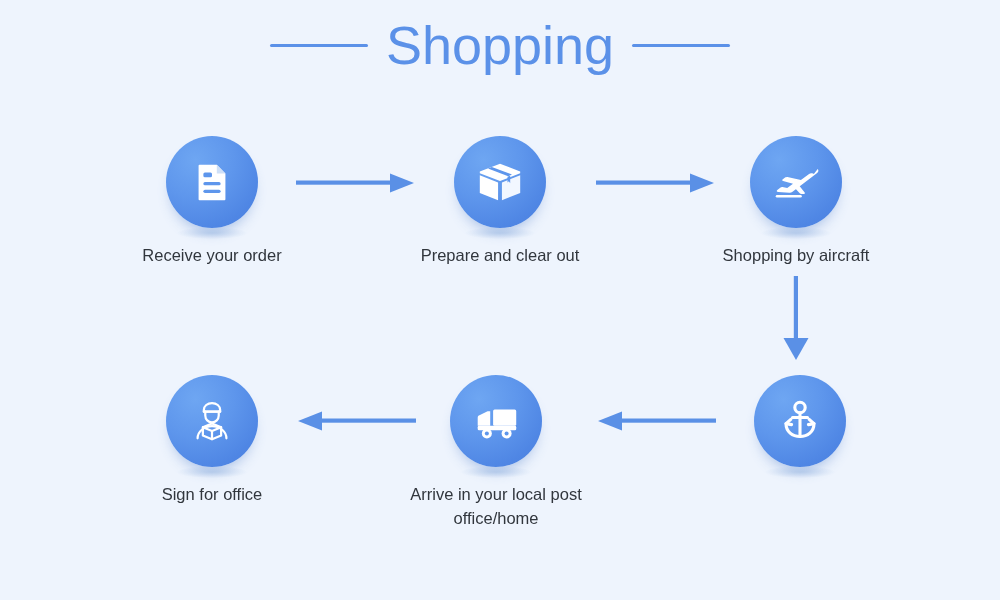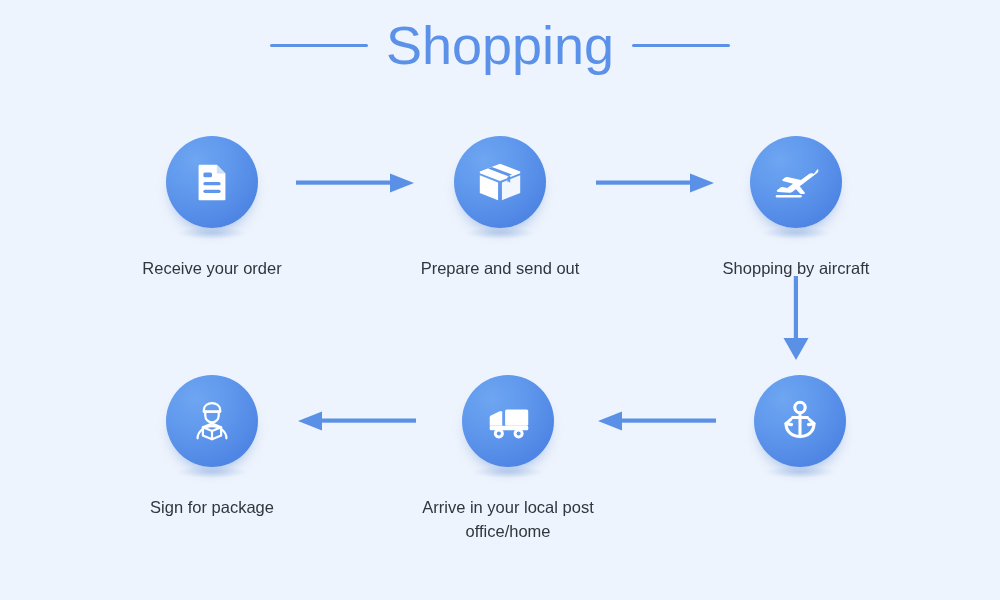--- a/index.html
+++ b/index.html
@@ -74,33 +74,33 @@
     width: 76%;
     height: 12px;
     border-radius: 50%;
     background: radial-gradient(ellipse at center, rgba(120,160,215,0.34) 0%, rgba(120,160,215,0) 72%);
     pointer-events: none;
   }
   .circle svg {
     display: block;
   }
   .node-label {
-    margin-top: 28px;
+    margin-top: 15px;
     font-size: 16.5px;
     color: #31363d;
     line-height: 24px;
     font-family: "Liberation Sans", sans-serif;
   }
 
   
   #node-0 { left: 112px; top: 136px; }
   #node-1 { left: 400px; top: 136px; }
   #node-2 { left: 696px; top: 136px; }
   #node-3 { left: 700px; top: 375px; }
-  #node-4 { left: 408px; top: 375px; }
+  #node-4 { left: 396px; top: 375px; }
   #node-5 { left: 112px; top: 375px; }
 
   
   .arrow {
     position: absolute;
   }
   #arrow-0 { left: 296px; top: 170px; }
   #arrow-1 { left: 596px; top: 170px; }
   #arrow-2 { left: 776px; top: 276px; }
   #arrow-3 { left: 596px; top: 408px; }
@@ -137,21 +137,21 @@
       <span>
         <svg width="50" height="50" viewBox="0 0 52 52">
           <path fill="#ffffff" d="M26 7 L47 15 L47 17 L26 25 L5 17 L5 15 Z"></path>
           <path fill="#ffffff" d="M5 19 L24 26.5 L24 45 L5 37.5 Z"></path>
           <path fill="#f2f7ff" d="M47 19 L28 26.5 L28 45 L47 37.5 Z"></path>
           <path fill="#5e96ec" d="M17.5 10.3 L38.5 18.3 L34.5 20 L13.5 12 Z"></path>
           <path fill="#5e96ec" d="M33.8 20.6 L36.6 19.5 L36.6 27.4 L35.2 25.1 L33.8 26.6 Z"></path>
         </svg>
       </span>
     </div>
-    <div class="node-label">Prepare and send out</div>
+    <div class="node-label">Prepare and clear out</div>
   </div>
 
   <div class="node" id="node-2">
     <div class="circle">
       <span>
         <svg width="54" height="54" viewBox="0 0 56 56">
           <g fill="#ffffff">
             <path d="M50.5 14.4c1.2 1.2 0.9 3.2-0.9 4.6L24.4 38.2c-1 0.7-2.1 1.1-3.2 1.0L9.6 38.4c-1.6-0.2-2.2-1.3-1.0-2.2l3.4-2.5c0.6-0.4 1.3-0.6 2-0.4l4.9 1.0 6.0-4.4-10.3-3.0c-0.9-0.3-1.2-1.0-0.6-1.5l3.0-2.2c0.6-0.4 1.4-0.6 2.1-0.4l14.0 3.2 7.4-5.4c2.3-1.7 4.9-2.0 6.0-0.9z"></path>
             <path d="M30.2 30.4l6.8 8.6c0.5 0.7 0.2 1.4-0.7 1.4h-2.6c-0.8 0-1.6-0.4-2.1-1.0l-6.4-7.0z"></path>
             <rect x="7" y="41.5" width="27" height="2.6" rx="1.3"></rect>
@@ -208,21 +208,21 @@
             <path d="M19 16.3v4.1c0 3.9 3.1 7.0 7 7.0s7-3.1 7-7.0v-4.1"></path>
             <path d="M11 44c0-7.0 6.7-12.6 15-12.6S41 37 41 44"></path>
             <path d="M16.5 32.5 L26 28.6 L35.5 32.5 L35.5 41 L26 44.9 L16.5 41 Z"></path>
             <line x1="16.5" y1="32.5" x2="26" y2="36.4"></line>
             <line x1="35.5" y1="32.5" x2="26" y2="36.4"></line>
             <line x1="26" y1="36.4" x2="26" y2="44.9"></line>
           </g>
         </svg>
       </span>
     </div>
-    <div class="node-label">Sign for package</div>
+    <div class="node-label">Sign for office</div>
   </div>
 
   <div class="arrow" id="arrow-0">
     <svg width="120" height="26" viewBox="0 0 120 26">
       <rect x="0" y="10.5" width="98" height="4.2" fill="#5a90e6"></rect>
       <polygon points="94,3.5 118,13 94,22.5" fill="#5a90e6"></polygon>
     </svg>
   </div>
 
   <div class="arrow" id="arrow-1">

